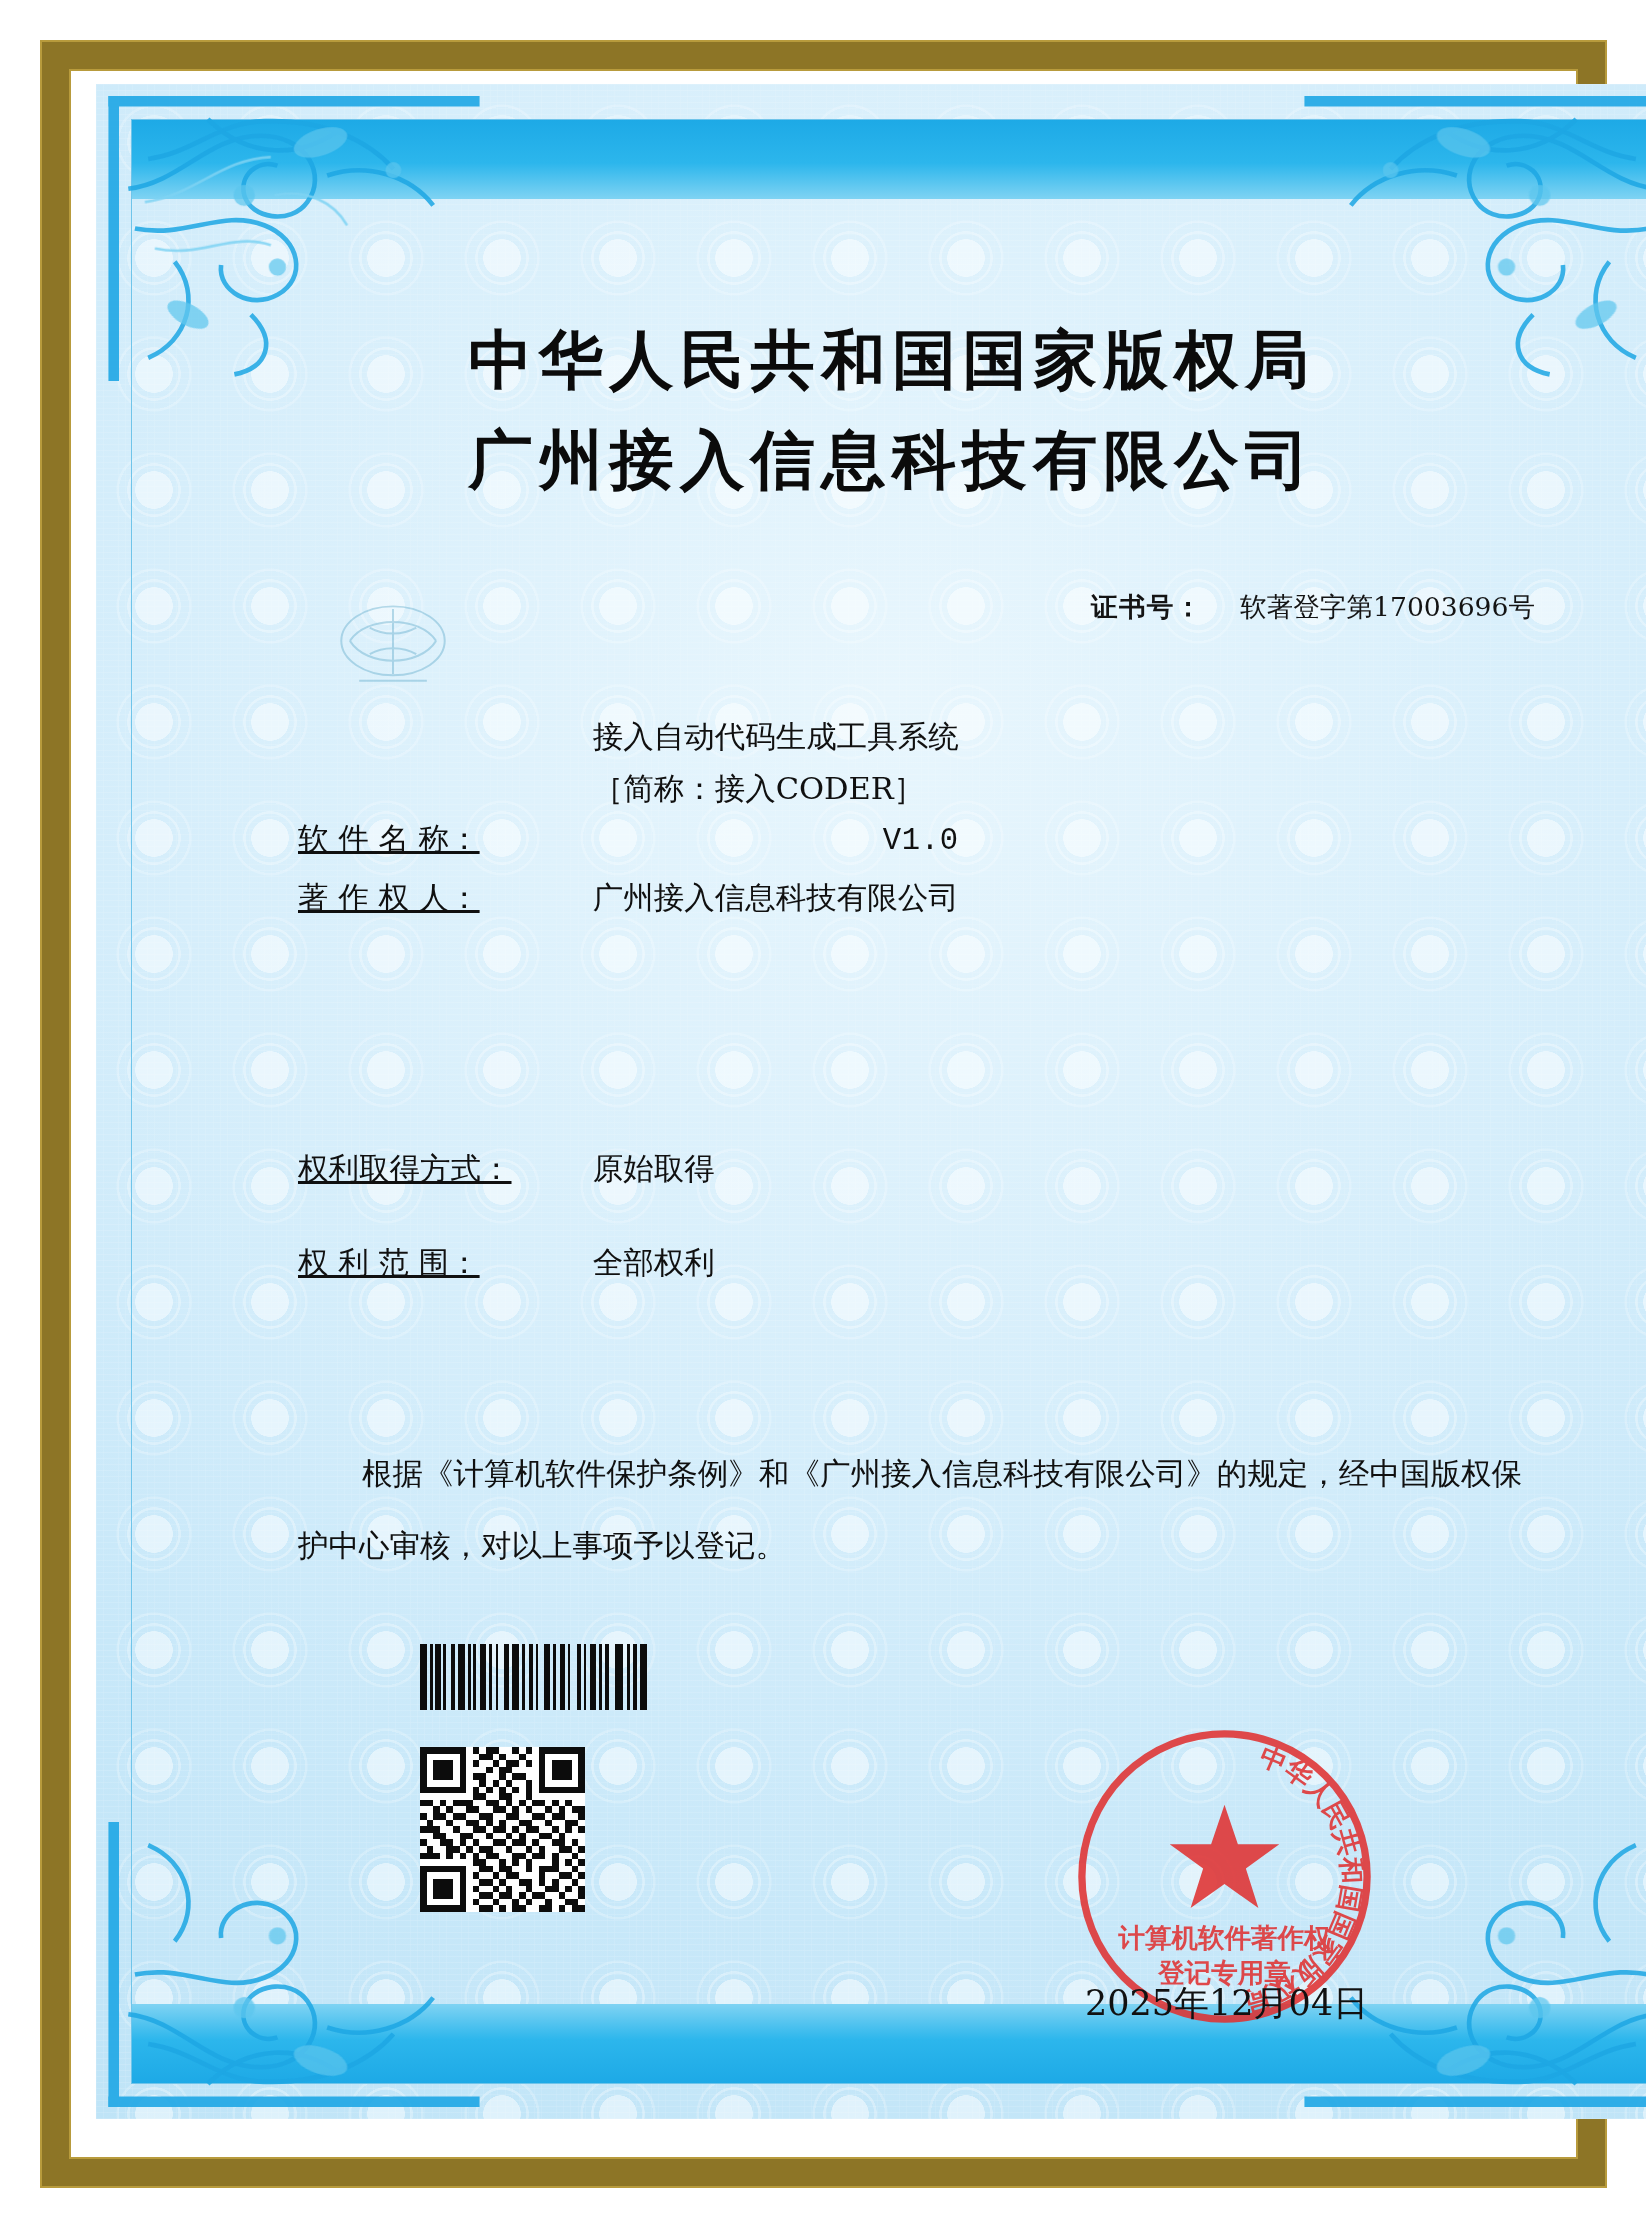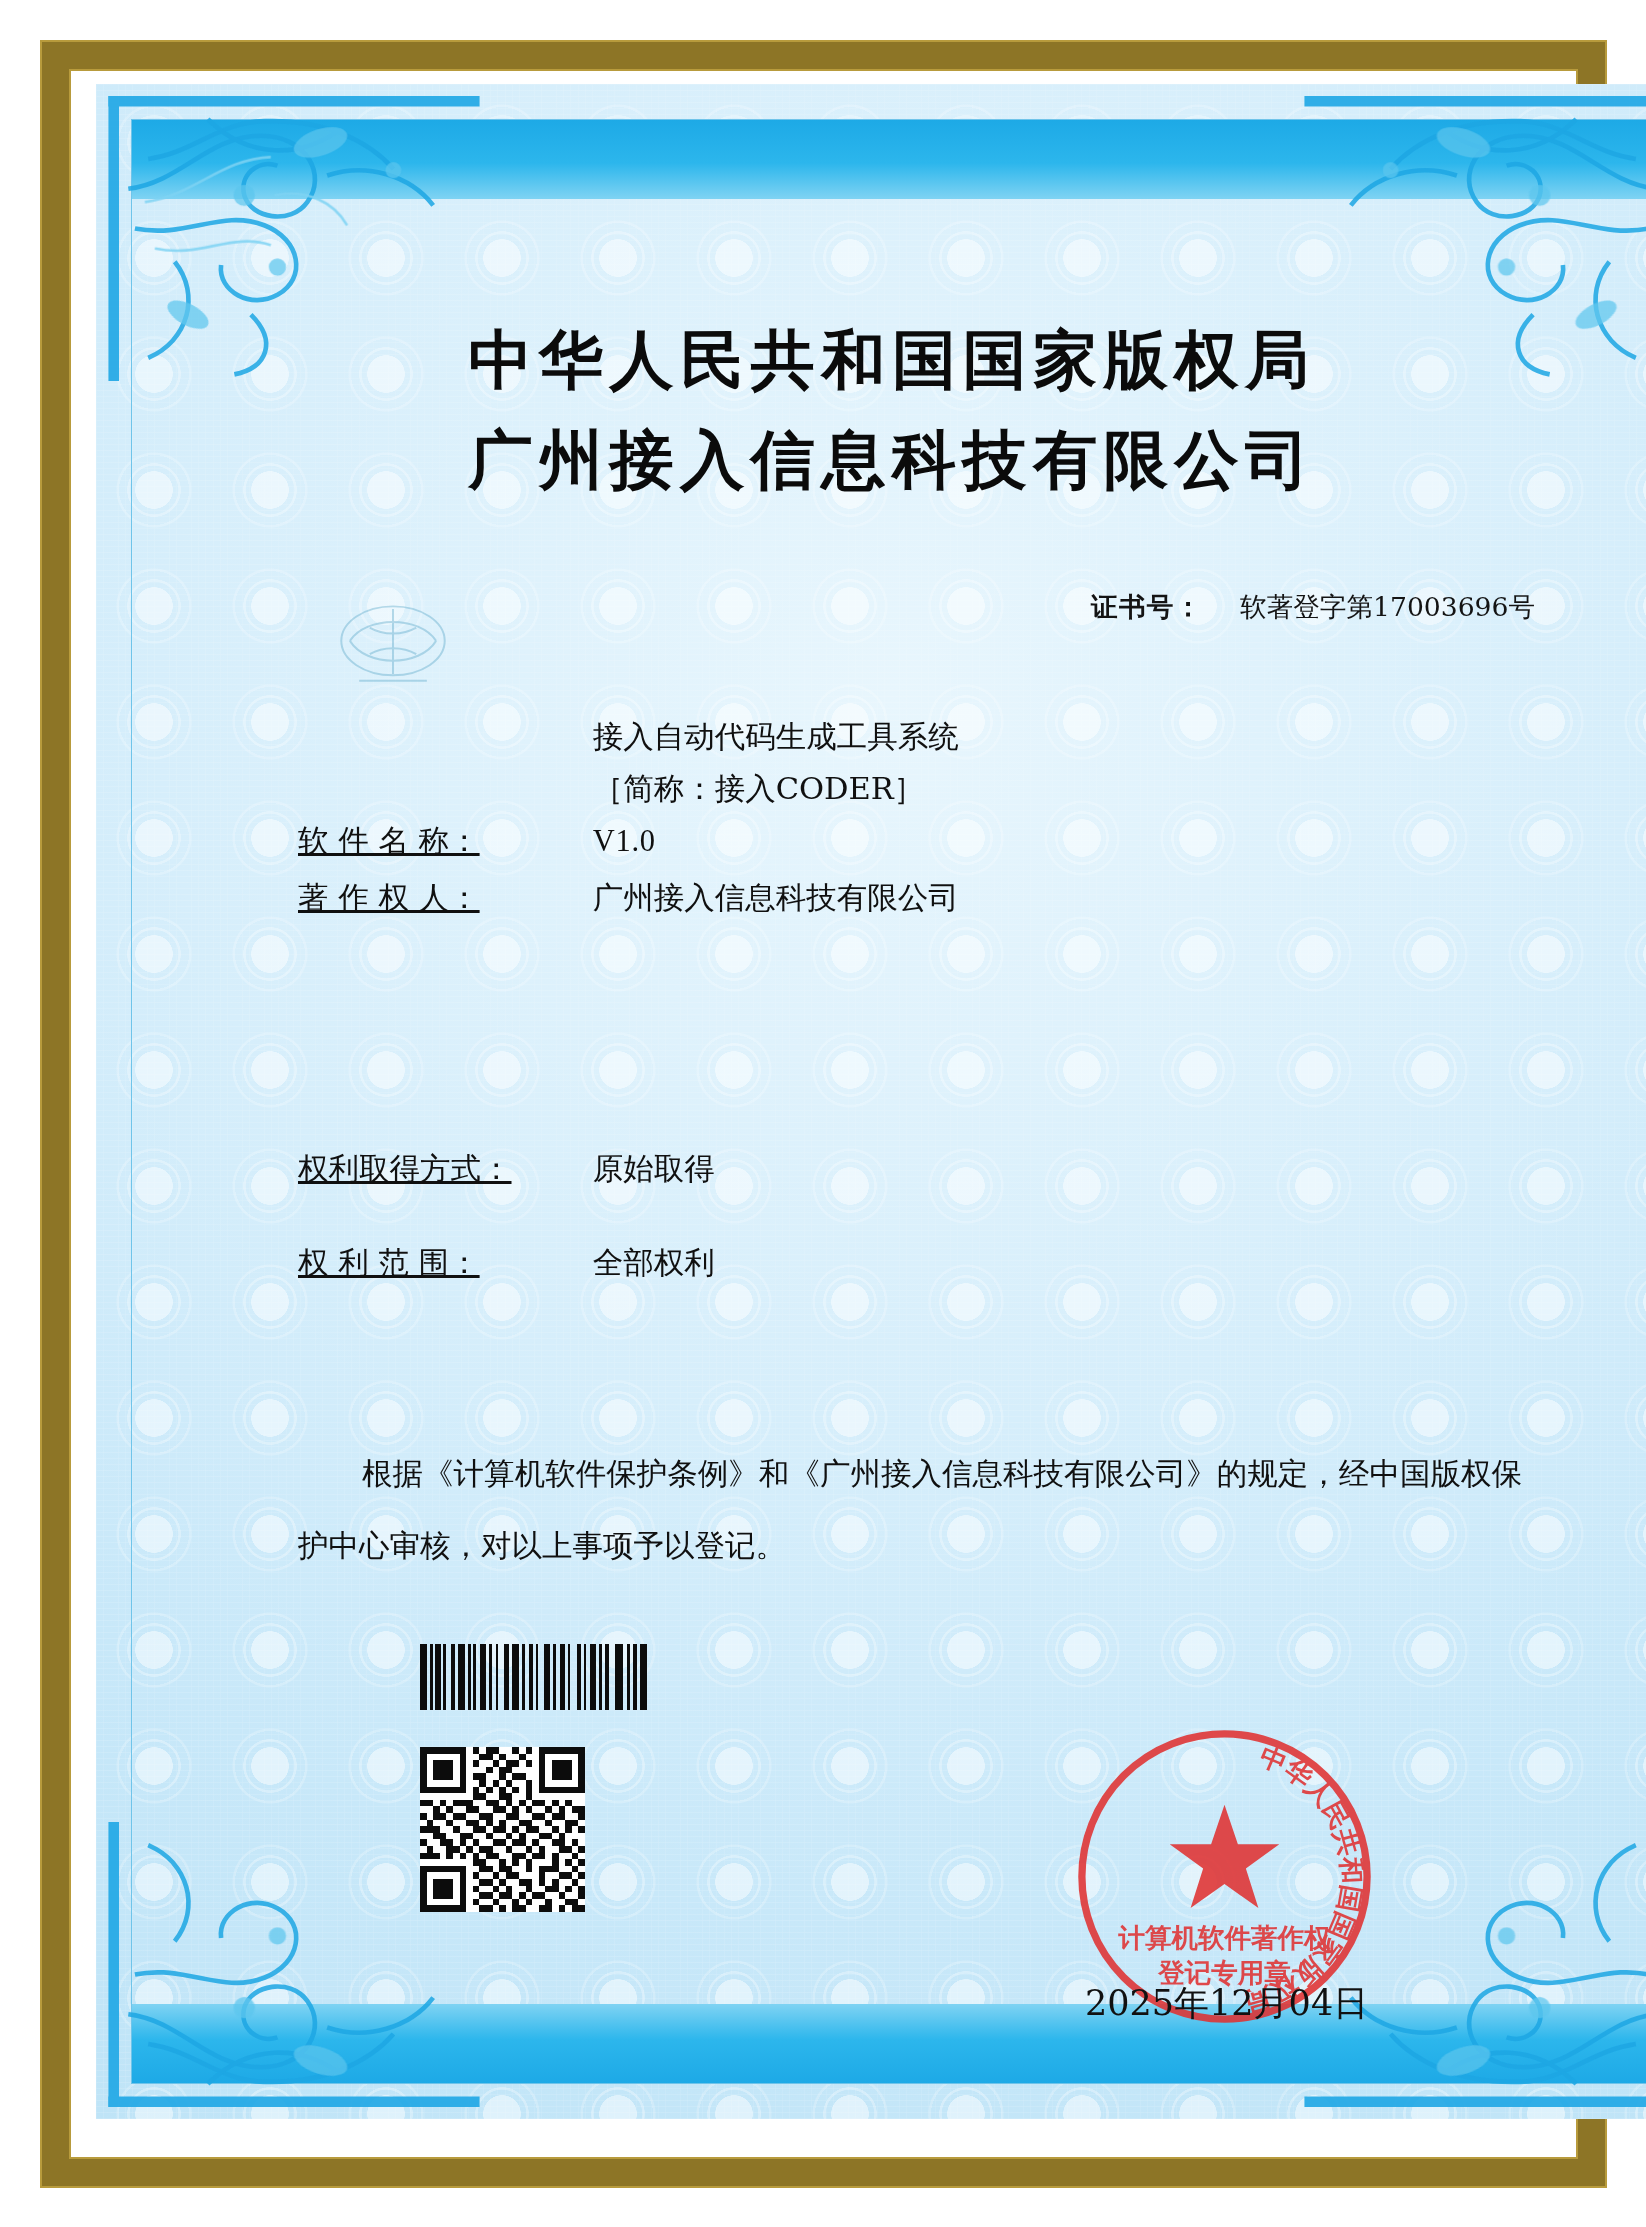--- a/index.html
+++ b/index.html
@@ -194,21 +194,21 @@
   }
   .field .value { display: inline-block; }
   .field .value .ln { display: block; line-height: 52px; }
 
   .f-name    { top: 627px; }
   .f-owner   { top: 794px; }
   .f-acquire { top: 1065px; }
   .f-scope   { top: 1159px; }
   .f-regno   { top: 1252px; }
 
-  .mono { font-family: Liberation Serif, serif; letter-spacing: 0.7px; }
+  .mono { font-family: Liberation Mono, monospace; letter-spacing: 0.7px; text-align: right; }
 
   .statement {
     position: absolute;
     left: 202px;
     right: 166px;
     top: 1354px;
     font-family: "DejaVu Serif", "Liberation Serif", serif;
     font-size: 30.5px;
     line-height: 72px;
     color: #101010;

